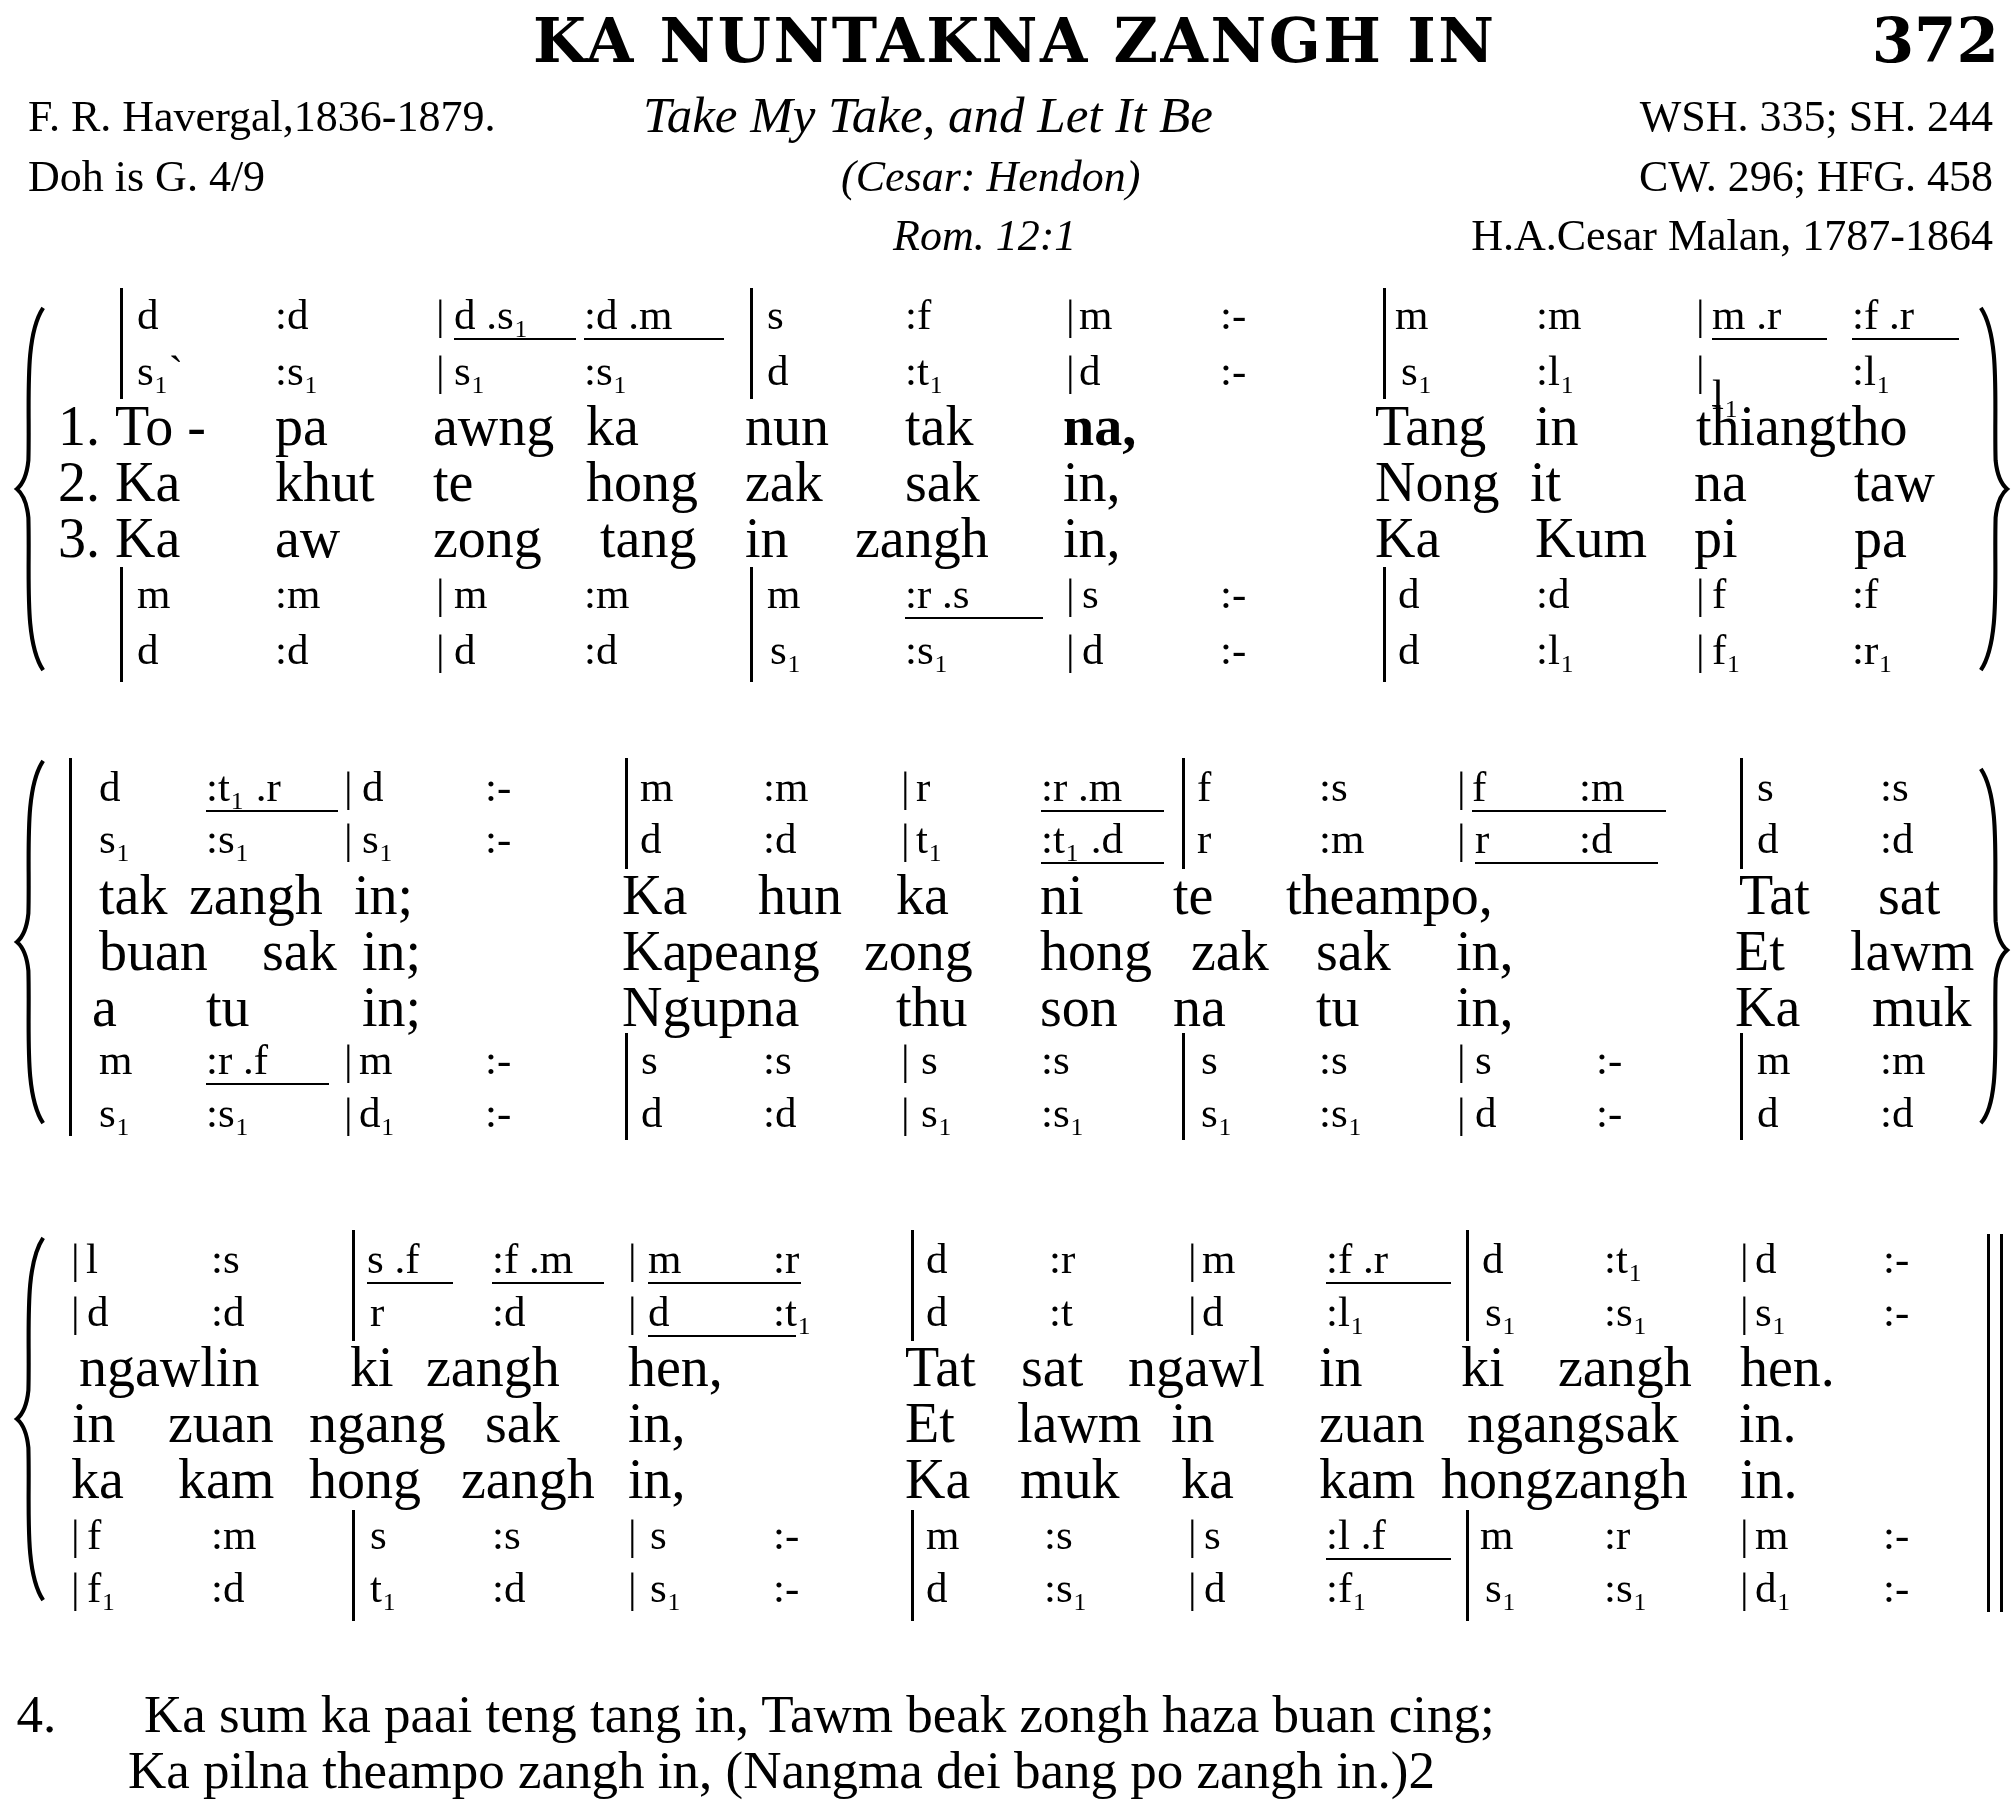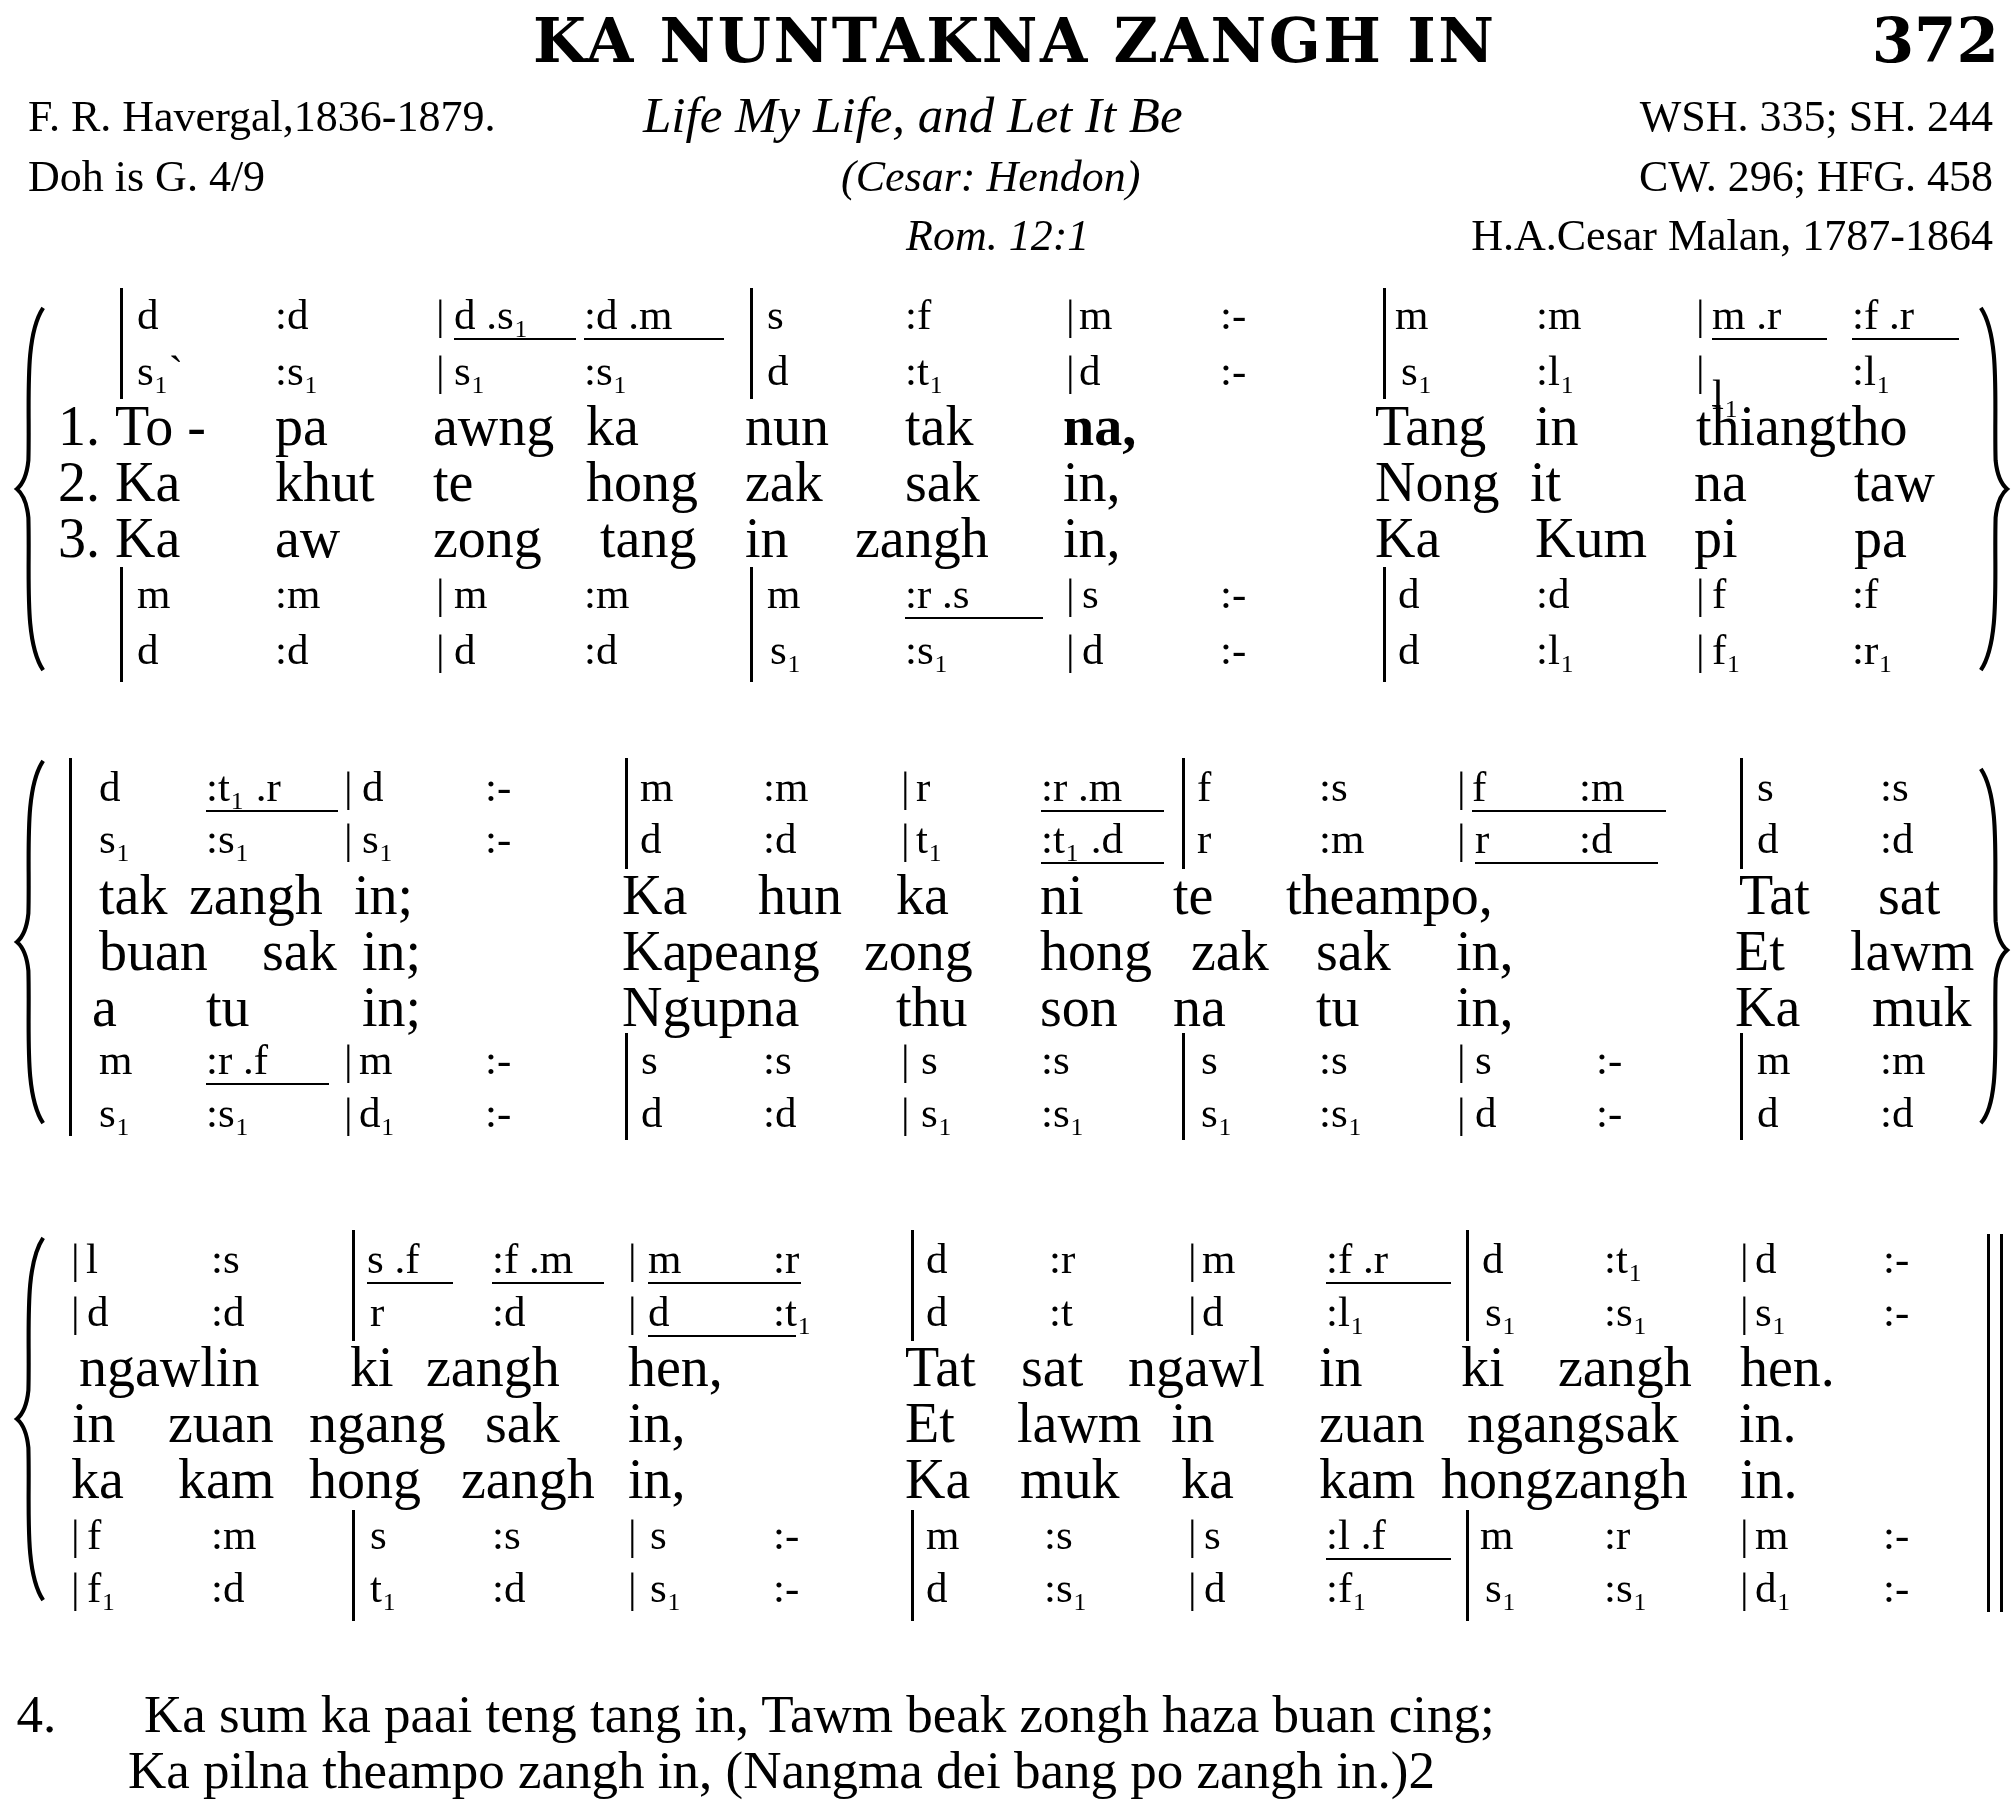--- a/index.html
+++ b/index.html
@@ -19,28 +19,28 @@
   .brace { position: absolute; }
   .verse4 { font-size: 53px; line-height: 1; }
 </style>
 </head>
 <body>
 
 <div class="abs title" style="left:533px;">KA NUNTAKNA ZANGH IN</div>
 <div class="abs hymn-no">372</div>
 
 <div class="abs meta" style="left:28px; top:95px;">F. R. Havergal,1836-1879.</div>
-<div class="abs meta italic" style="left:643px; top:90px; font-size:51px;">Life My Life, and Let It Be</div>
+<div class="abs meta italic" style="left:643px; top:90px; font-size:51px;">Take My Take, and Let It Be</div>
 <div class="abs meta right" style="top:95px;">WSH. 335; SH. 244</div>
 
 <div class="abs meta" style="left:28px; top:155px;">Doh is G. 4/9</div>
 <div class="abs meta italic" style="left:841px; top:155px;">(Cesar: Hendon)</div>
 <div class="abs meta right" style="top:155px;">CW. 296; HFG. 458</div>
 
-<div class="abs meta italic" style="left:893px; top:214px;margin-left:13px;">Rom. 12:1</div>
+<div class="abs meta italic" style="left:893px; top:214px;">Rom. 12:1</div>
 <div class="abs meta right" style="top:214px;">H.A.Cesar Malan, 1787-1864</div>
 
 <div>
   <svg class="brace" style="left:11.5px; top:304px;" width="41" height="370" viewBox="0 0 50 450">
     <path d="M38,4 C14,40 22,120 20,190 C18,210 12,220 6,225 C12,230 18,240 20,260 C22,330 14,410 38,446" fill="none" stroke="#000" stroke-width="5"></path>
   </svg>
   <svg class="brace" style="left:1971px; top:304px;" width="41" height="370" viewBox="0 0 50 450">
     <path d="M12,4 C36,40 28,120 30,190 C32,210 38,220 44,225 C38,230 32,240 30,260 C28,330 36,410 12,446" fill="none" stroke="#000" stroke-width="5"></path>
   </svg>
 

